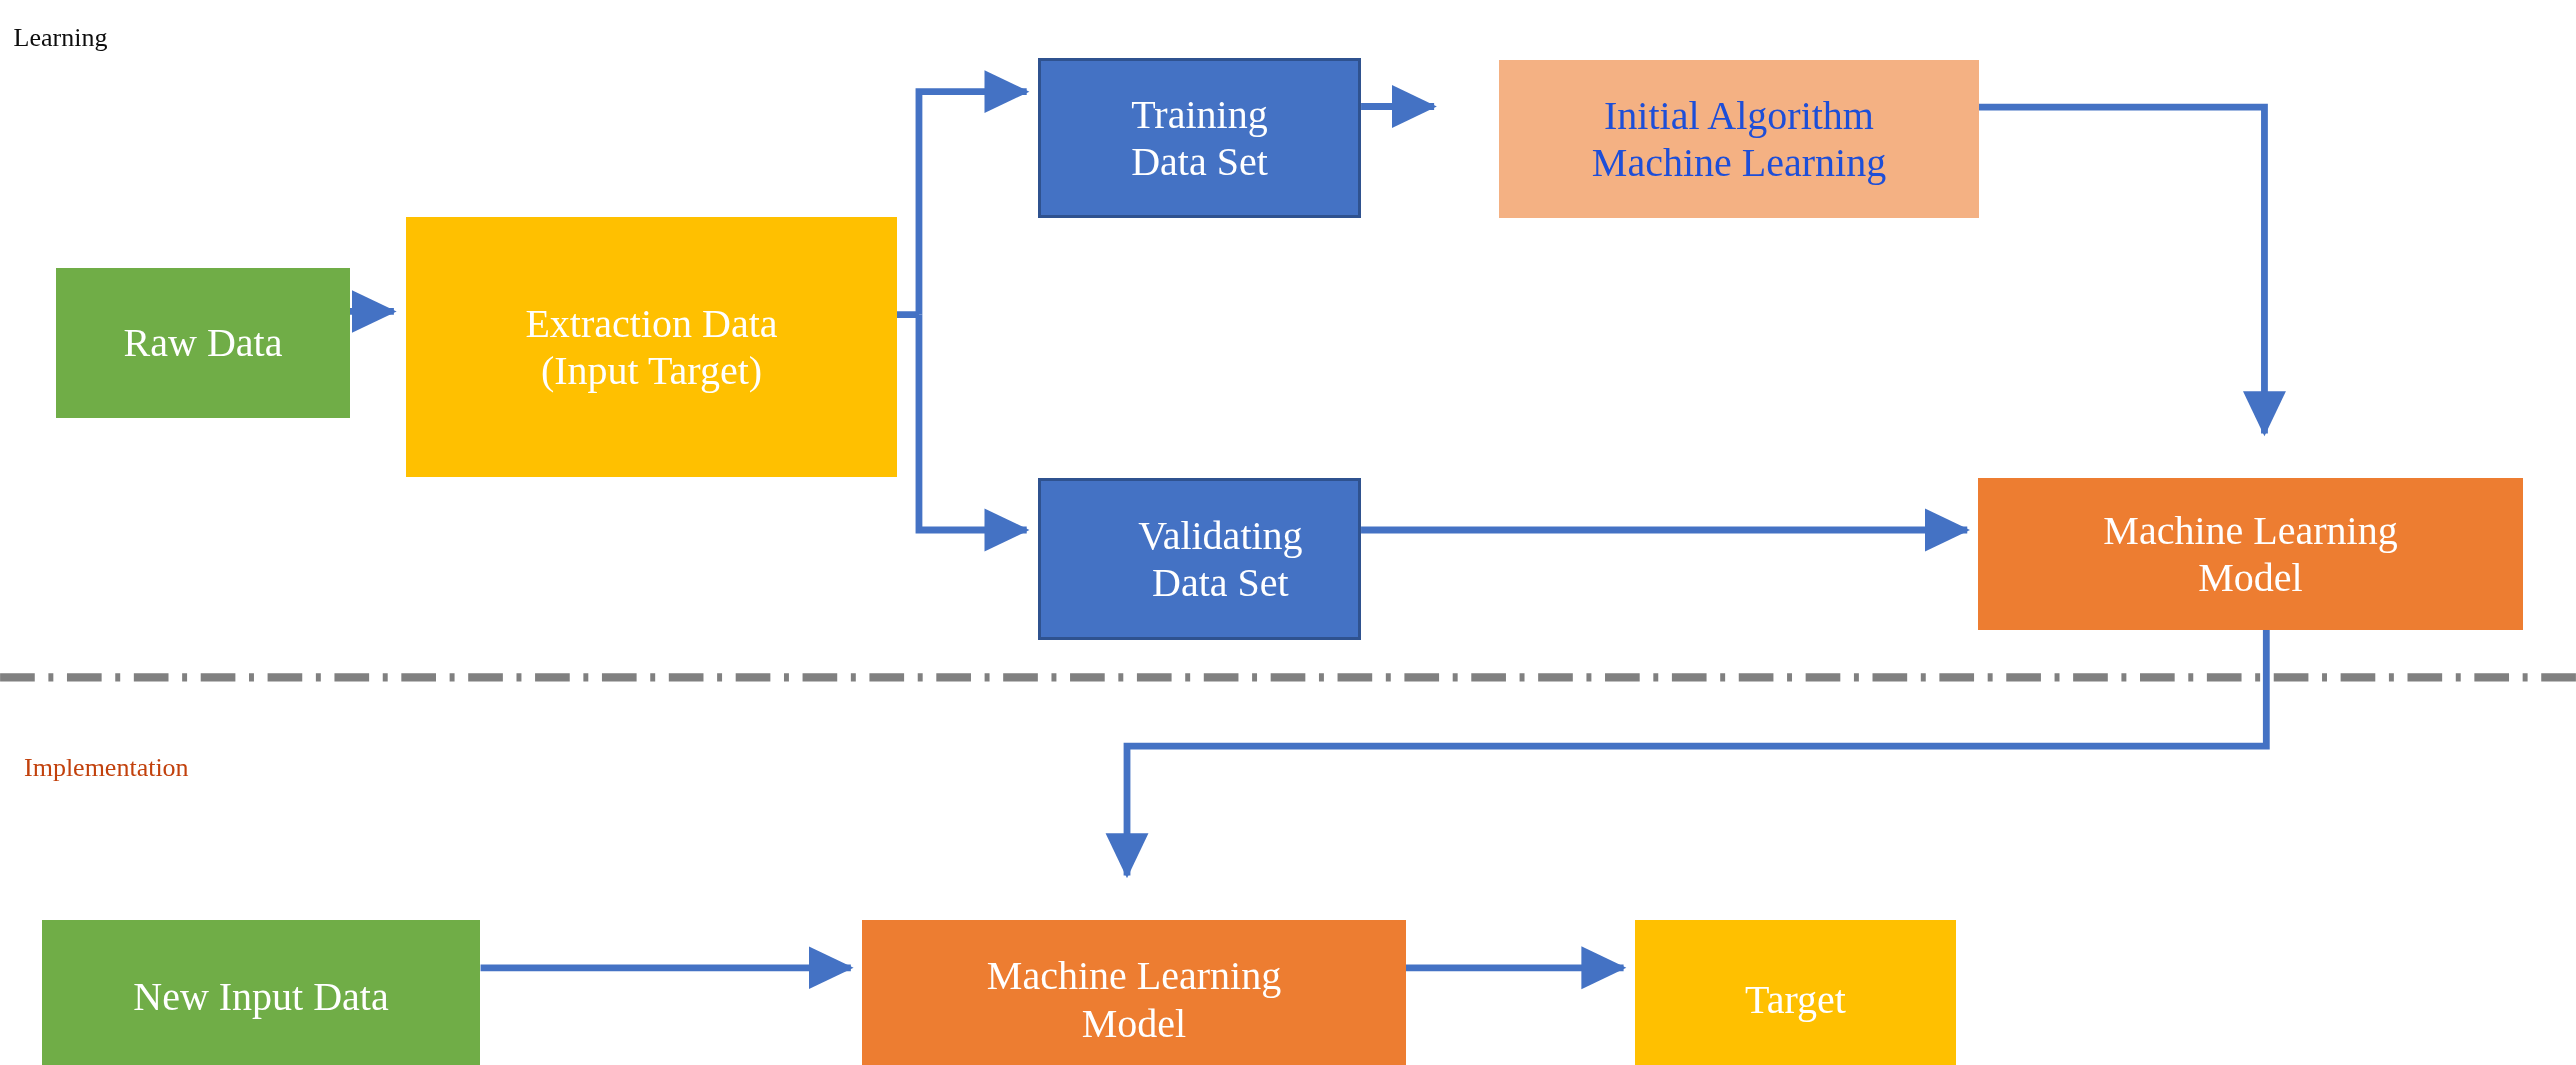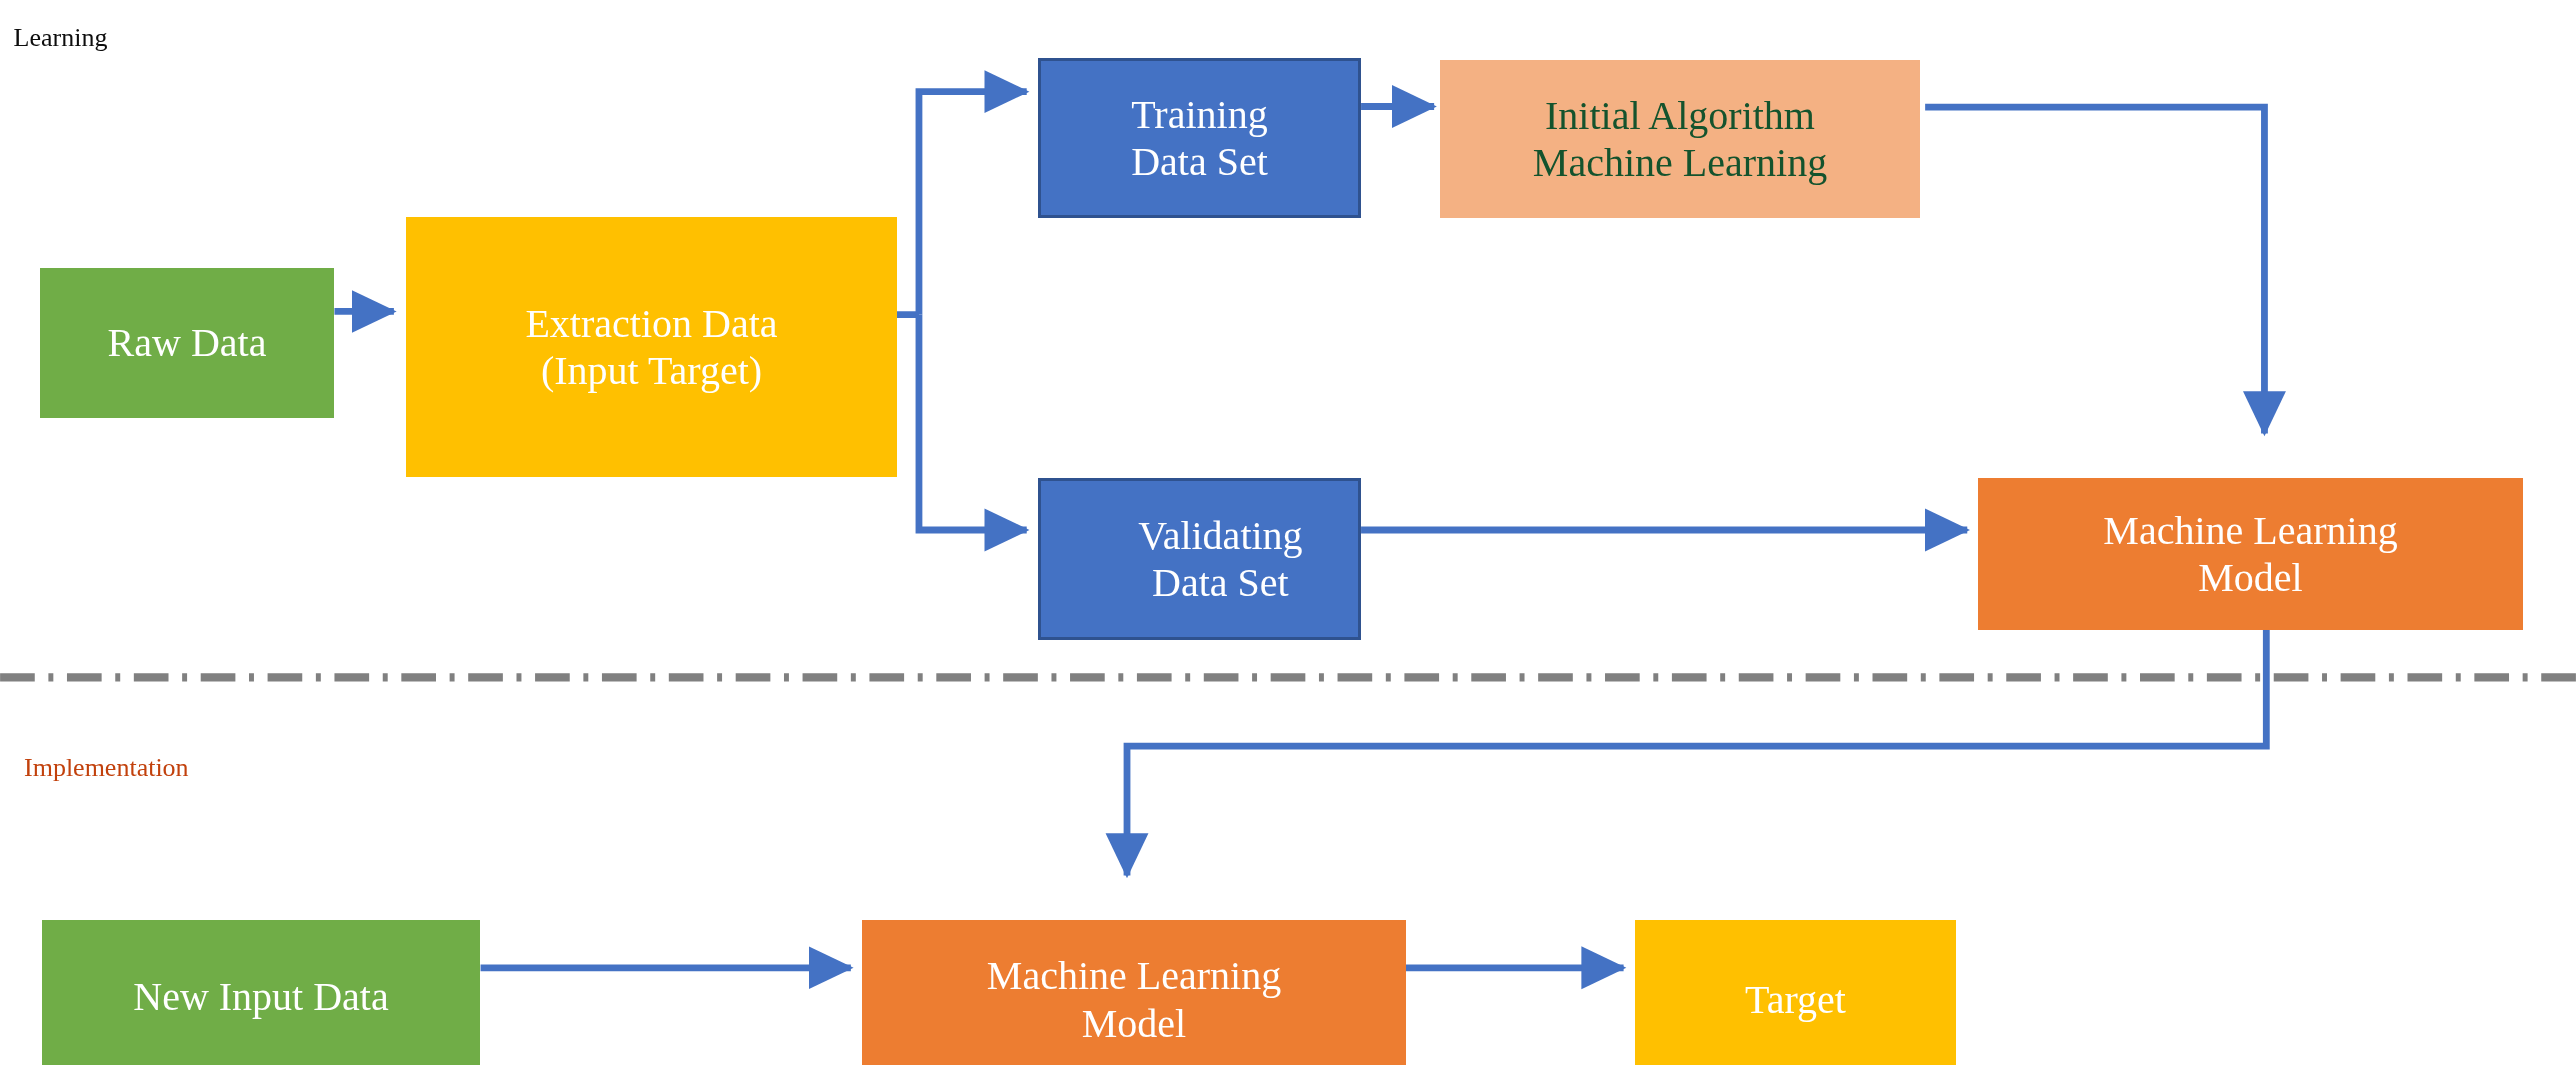--- a/index.html
+++ b/index.html
@@ -79,39 +79,39 @@
 
     <path d="M 3660,968 L 3660,1205 L 1820,1205 L 1820,1414" fill="none" stroke="#4472C4" stroke-width="11" marker-end="url(#arrowhead)"></path>
 
     <path d="M 776,1563 L 1374,1563" fill="none" stroke="#4472C4" stroke-width="11" marker-end="url(#arrowhead)"></path>
 
     <path d="M 2270,1563 L 2622,1563" fill="none" stroke="#4472C4" stroke-width="11" marker-end="url(#arrowhead)"></path>
 
     <line x1="0" y1="1094" x2="4160" y2="1094" stroke="#808080" stroke-width="13" stroke-dasharray="56 22 8 22"></line>
   </svg>
 
-  <div class="node" id="node-raw-data" style="left: 40px; top: 237px; width: 294px; height: 150px; background: rgb(112, 173, 71); color: rgb(255, 255, 255);">
+  <div class="node" id="node-raw-data" style="left: 56px; top: 237px; width: 294px; height: 150px; background: rgb(112, 173, 71); color: rgb(255, 255, 255);">
     <span class="lbl">Raw Data</span>
   </div>
 
   <div class="node" id="node-extraction-data" style="left: 406px; top: 186px; width: 491px; height: 260px; background: rgb(255, 192, 0); color: rgb(255, 255, 255);">
     <div>
       <span class="lbl">Extraction Data</span>
       <span class="lbl">(Input Target)</span>
     </div>
   </div>
 
   <div class="node" id="node-training-data-set" style="left: 1038px; top: 27px; width: 323px; height: 160px; background: rgb(68, 114, 196); color: rgb(255, 255, 255); border: 3.7px solid rgb(47, 82, 143);">
     <div>
       <span class="lbl">Training</span>
       <span class="lbl">Data Set</span>
     </div>
   </div>
 
-  <div class="node" id="node-initial-algorithm" style="left: 1440px; top: 29px; width: 480px; height: 158px; background: rgb(244, 177, 131); color: #14532d;">
+  <div class="node" id="node-initial-algorithm" style="left: 1499px; top: 29px; width: 480px; height: 158px; background: rgb(244, 177, 131); color: #1d4ed8;">
     <div>
       <span class="lbl">Initial Algorithm</span>
       <span class="lbl">Machine Learning</span>
     </div>
   </div>
 
   <div class="node" id="node-validating-data-set" style="left: 1038px; top: 447px; width: 323px; height: 162px; background: rgb(68, 114, 196); color: rgb(255, 255, 255); border: 3.7px solid rgb(47, 82, 143); padding-left: 48px;">
     <div>
       <span class="lbl">Validating</span>
       <span class="lbl">Data Set</span>

